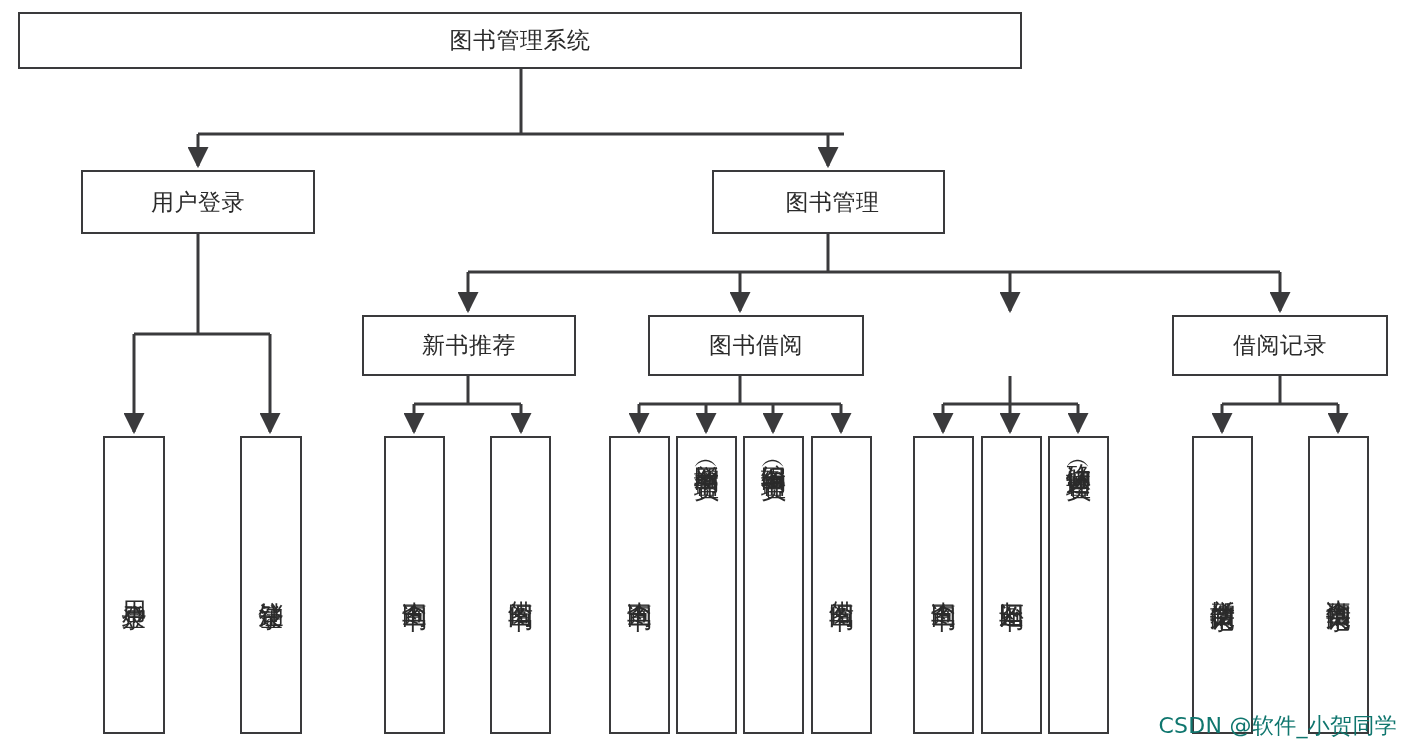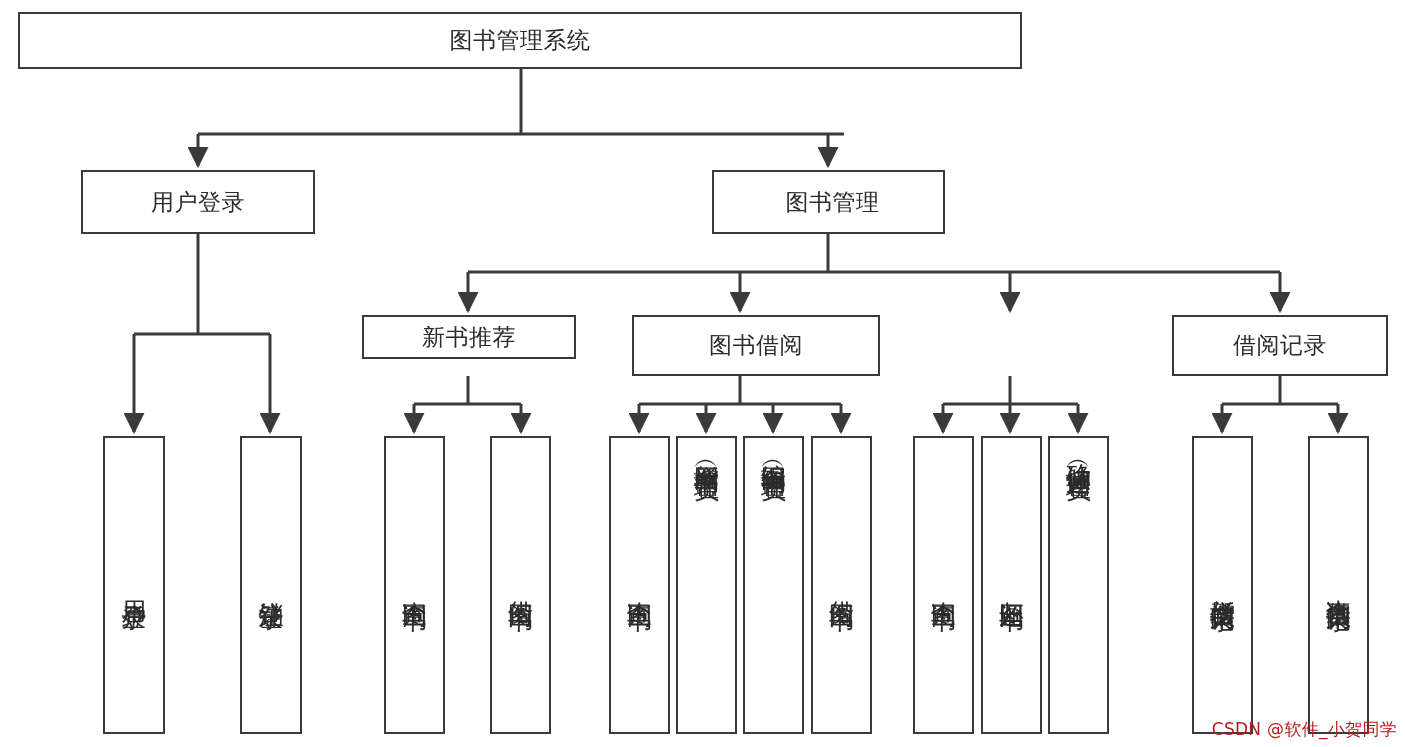--- a/index.html
+++ b/index.html
@@ -57,22 +57,22 @@
     letter-spacing: 2px;
   }
   .node.vert.centered {
     align-items: center;
     padding-top: 0;
   }
   #watermark {
     position: absolute;
     right: 8px;
     bottom: 6px;
-    font-size: 17px;
-    color: #b91c1c;
+    font-size: 22px;
+    color: #0f766e;
     white-space: nowrap;
     z-index: 3;
     letter-spacing: 0.3px;
   }
 </style>
 </head>
 <body>
 
 <div id="canvas">
 
@@ -131,24 +131,24 @@
     <span class="label">图书管理系统</span>
   </div>
 
   <div class="node horiz" style="left:81px; top:170px; width:234px; height:64px;">
     <span class="label">用户登录</span>
   </div>
   <div class="node horiz" style="left:712px; top:170px; width:233px; height:64px;padding-left:8px;">
     <span class="label">图书管理</span>
   </div>
 
-  <div class="node horiz" style="left:362px; top:315px; width:214px; height:44px;">
+  <div class="node horiz" style="left:362px; top:315px; width:214px; height:61px;">
     <span class="label">新书推荐</span>
   </div>
-  <div class="node horiz" style="left:632px; top:315px; width:248px; height:61px;">
+  <div class="node horiz" style="left:648px; top:315px; width:216px; height:61px;">
     <span class="label">图书借阅</span>
   </div>
   <div class="node horiz" style="left:1172px; top:315px; width:216px; height:61px;text-align:right;">
     <span class="label">借阅记录</span>
   </div>
 
   <div class="node vert centered" style="left:103px; top:436px; width:62px; height:298px;">
     <span class="label">用户登录</span>
   </div>
   <div class="node vert centered" style="left:240px; top:436px; width:62px; height:298px;">

